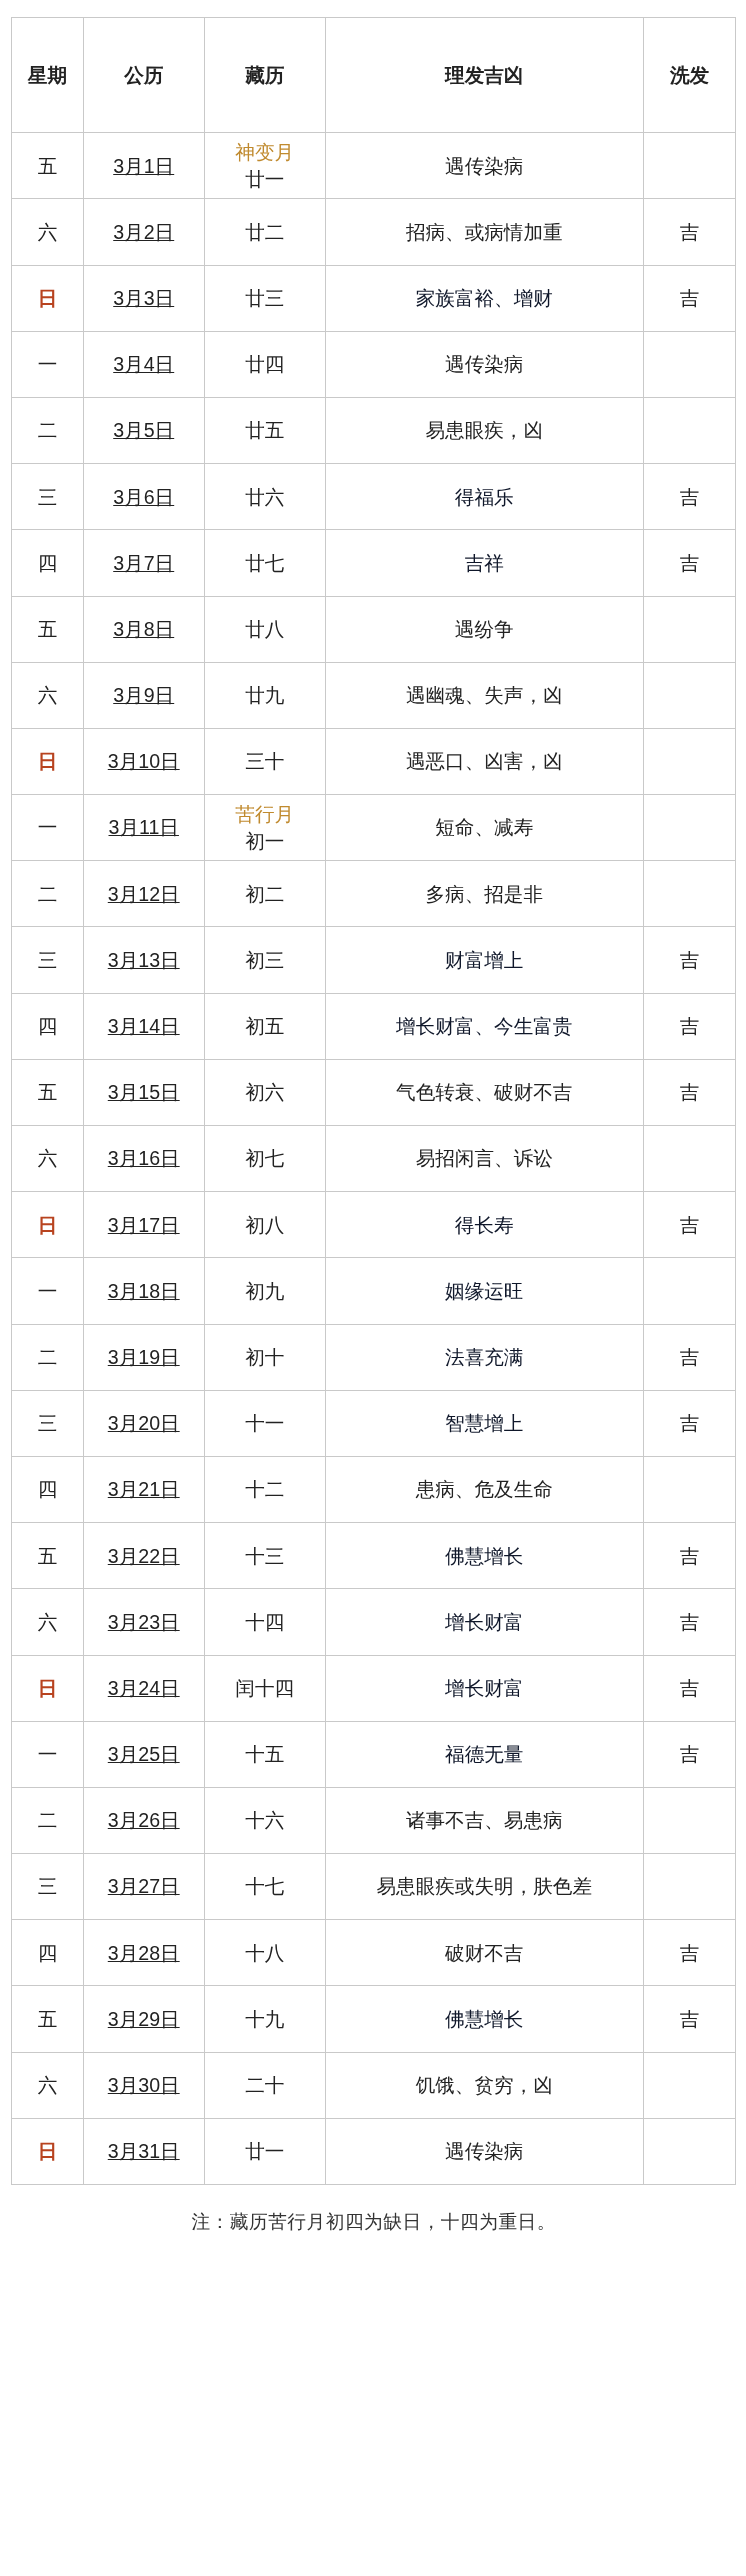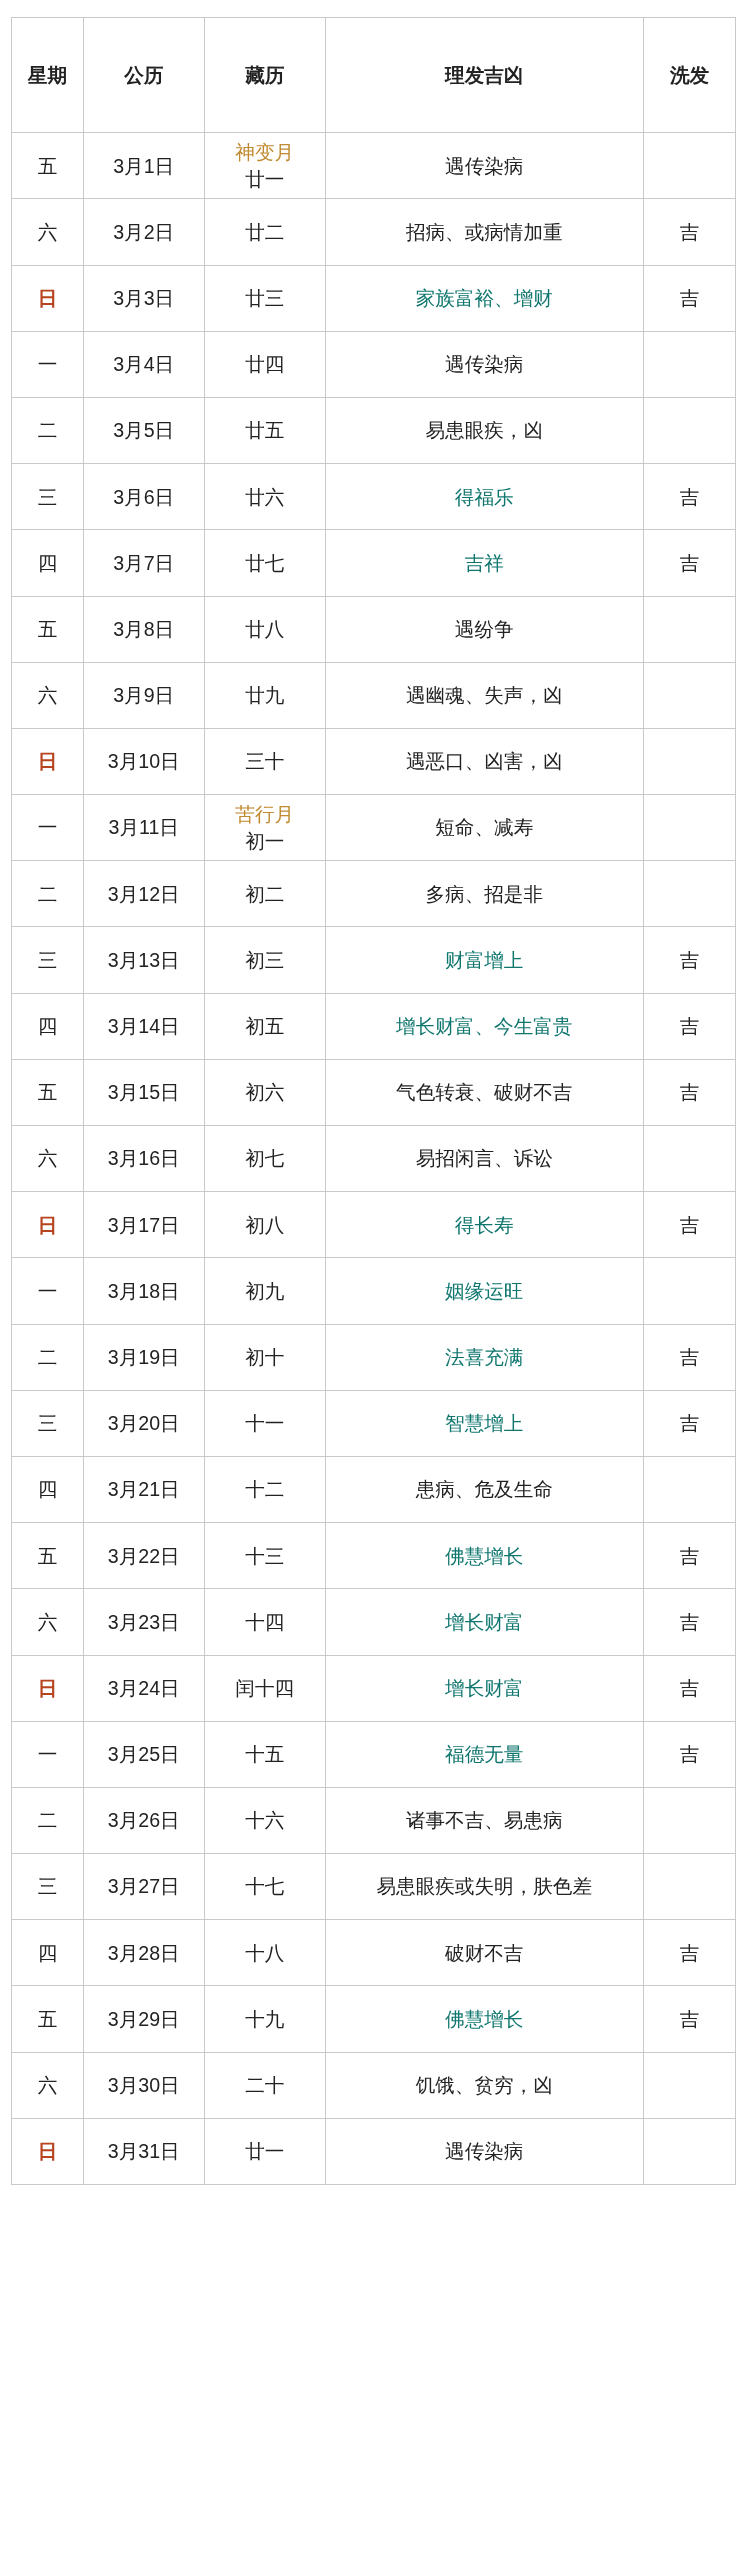--- a/index.html
+++ b/index.html
@@ -53,29 +53,29 @@
     line-height: 1.5;
   }
   .th-greg { color: #2a9fd0; font-size: 23px; margin-left: 11px; }
   .th-tib  { color: #c08a2e; font-size: 23px; }
   .th-fort { color: #222222; font-size: 23px; }
   .th-wash { color: #222222; font-size: 20.5px; line-height:1.5;margin-left:24px; }
 
   
   td.week   { font-size: 20.5px; }
   td.week.sun { color: #b8431f; font-weight: bold; }
-  td.greg   { font-size: 19.6px; color: #333; }
+  td.greg   { font-size: 19.6px; color: #333; text-decoration: underline; }
   td.tib    { font-size: 19.6px; color: #333; }
   td.tib .month {
     display: block;
     color: #c08a2e;
     font-weight: normal;
   }
   td.fort   { font-size: 19.6px; color: #333; }
-  td.fort.good { color: #0f766e; }
+  td.fort.good { color: #0f172a; }
   td.wash   { font-size: 19.6px; color: #333; }
 
   tr.row-tall td { height: 54px; }
 
   .note {
     width: 725px;
     margin: 24px auto 0 auto;
     font-size: 18.7px;
     color: #333;
     text-align: center;
@@ -318,14 +318,15 @@
         <tr class="row-tall">
           <td class="week sun">日</td>
           <td class="greg">3月31日</td>
           <td class="tib">廿一</td>
           <td class="fort">遇传染病</td>
           <td class="wash"></td>
         </tr>
       </tbody>
   </table>
 
+  <div class="note">注：藏历苦行月初四为缺日，十四为重日。</div>
 </div>
 
 
 </body></html>

